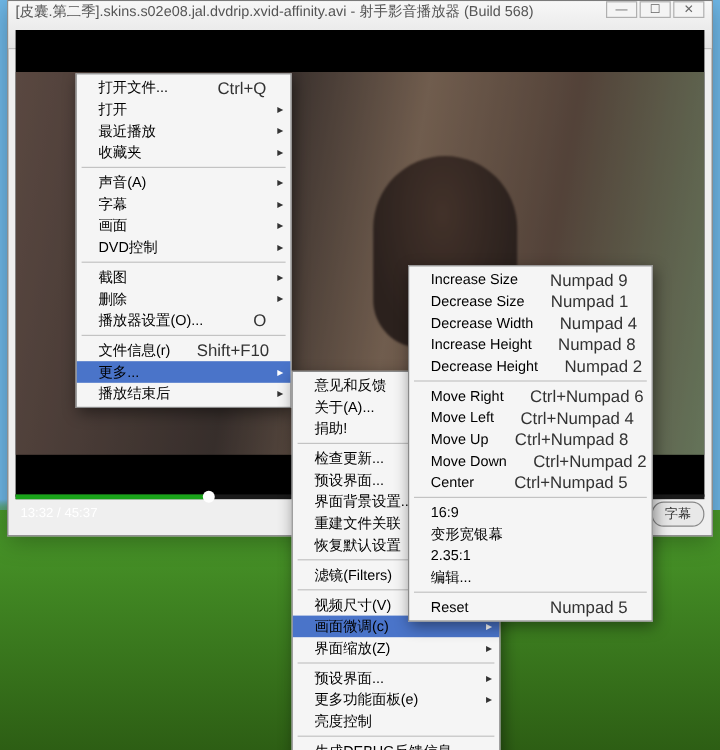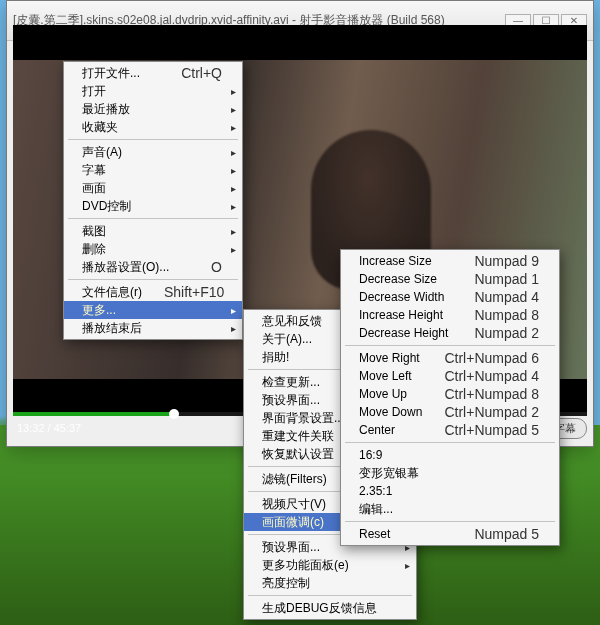--- a/index.html
+++ b/index.html
@@ -1,45 +1,45 @@
 <!DOCTYPE html>
 <html><head>
 <meta charset="utf-8">
 <style>
   * { box-sizing: border-box; }
   html, body { margin:0; padding:0; width:600px; height:625px; overflow:hidden; font-family: "SimSun", "宋体", "Microsoft YaHei", sans-serif; font-size:12px; }
   .desktop { width:600px; height:625px; position:relative; background: linear-gradient(to bottom, #6fb8e8 0%, #6fb8e8 68%, #3e8a1f 69%, #2f6b17 100%); }
   .grass { position:absolute; bottom:0; left:0; right:0; height:200px; background: linear-gradient(to bottom, #4a9a2a 0%, #2d5e14 100%); }
   .grass::before{content:"";position:absolute;top:-10px;left:0;right:0;height:20px;background:radial-gradient(ellipse at 30% 50%, #4a9a2a 0%, transparent 70%);}
   .window { position:absolute; left:6px; top:0; width:588px; height:447px; background:#efefef; border:1px solid #7a7a7a; box-shadow:0 4px 20px rgba(0,0,0,.3);}
-  .titlebar { height:40px; background:linear-gradient(to bottom,#f7f7f7,#e4e4e4); display:flex; align-items:center; padding:0 6px; border-bottom:1px solid #c0c0c0; color:#555;}
+  .titlebar { height:40px; background:linear-gradient(to bottom,#f7f7f7,#e4e4e4); display:flex; align-items:flex-start; padding:0 6px; border-bottom:1px solid #c0c0c0; color:#555;}
   .titletext { flex:1; white-space:nowrap; overflow:hidden; font-size:12px;}
   .winbtns { display:flex; gap:2px;}
   .winbtn { width:26px; height:14px; border:1px solid #b0b0b0; background:#f4f4f4; display:flex;align-items:center;justify-content:center;color:#666;font-size:10px;cursor:pointer;}
   .video { position:absolute; left:6px; right:6px; top:24px; bottom:32px; background:#000; display:flex; align-items:center; justify-content:center; overflow:hidden;}
   .frame { width:100%; height:82%; background:linear-gradient(100deg,#6b5248 0%, #3a2e2a 35%, #8a6f5a 55%, #614a3d 75%, #7a8f6a 100%); filter:brightness(.8) contrast(.9); position:relative;}
   .frame::after{content:"";position:absolute;left:52%;top:22%;width:120px;height:160px;border-radius:60px 60px 40px 40px;background:radial-gradient(ellipse at 48% 30%, #4a3328 0%, #2a1c17 70%);filter:blur(1px);}
   .controls { position:absolute; left:6px; right:6px; bottom:6px; height:24px; display:flex; align-items:center; gap:8px;}
   .progress { position:absolute; left:6px; right:6px; bottom:30px; height:4px; background:#1a1a1a; }
   .progress-play { height:100%; width:28%; background:#19a319; position:relative;}
   .progress-play::after{content:"";position:absolute;right:-5px;top:-3px;width:10px;height:10px;border-radius:50%;background:#fff;}
   .timecode { color:#fff; font-size:11px; padding-left:4px;}
   .pillbtn { padding:2px 10px; border:1px solid #888; border-radius:10px; background:#e8e8e8; color:#333; font-size:11px; margin-left:auto;cursor:pointer;}
   
   .menu { position:absolute; background:#f5f5f5; border:1px solid #8a8a8a; box-shadow:2px 4px 12px rgba(0,0,0,.45); padding:2px 0; min-width:168px;}
   .mitem { display:flex; align-items:center; height:18px; padding:0 20px 0 18px; white-space:nowrap; color:#000; position:relative; font-size:12px;}
   .mitem .lab { flex:1; }
   .mitem .acc { color:#333; margin-left:22px; font-size:14px;}
   .mitem.sub::after { content:"▸"; position:absolute; right:6px; font-size:10px; color:#333;}
-  .mitem.hl { background:#4a74c9; color:#fef9c3;}
+  .mitem.hl { background:#4a74c9; color:#000000;}
   .mitem.hl.sub::after{color:#fff;}
   .msep { height:1px; margin:3px 4px; background:#c3c3c3;}
   .menu1 { left:63px; top:61px; width:180px;}
   .menu2 { left:243px; top:309px; width:174px;}
-  .menu3 { left:340px; top:221px; width:220px;margin-top:28px;}
+  .menu3 { left:340px; top:221px; width:204px;}
 </style>
 </head>
 <body>
 
 <div class="desktop">
   <div class="grass"></div>
 
   <div class="window">
     <div class="titlebar">
       <span class="titletext">[皮囊.第二季].skins.s02e08.jal.dvdrip.xvid-affinity.avi - 射手影音播放器 (Build 568)</span>
@@ -141,20 +141,23 @@
       <div class="mitem sub">
         <span class="lab">滤镜(Filters)</span>
       </div>
       <div class="msep"></div>
       <div class="mitem sub">
         <span class="lab">视频尺寸(V)</span>
       </div>
       <div class="mitem sub hl">
         <span class="lab">画面微调(c)</span>
       </div>
+      <div class="mitem sub">
+        <span class="lab">界面缩放(Z)</span>
+      </div>
       <div class="msep"></div>
       <div class="mitem sub">
         <span class="lab">预设界面...</span>
       </div>
       <div class="mitem sub">
         <span class="lab">更多功能面板(e)</span>
       </div>
       <div class="mitem">
         <span class="lab">亮度控制</span>
       </div>

